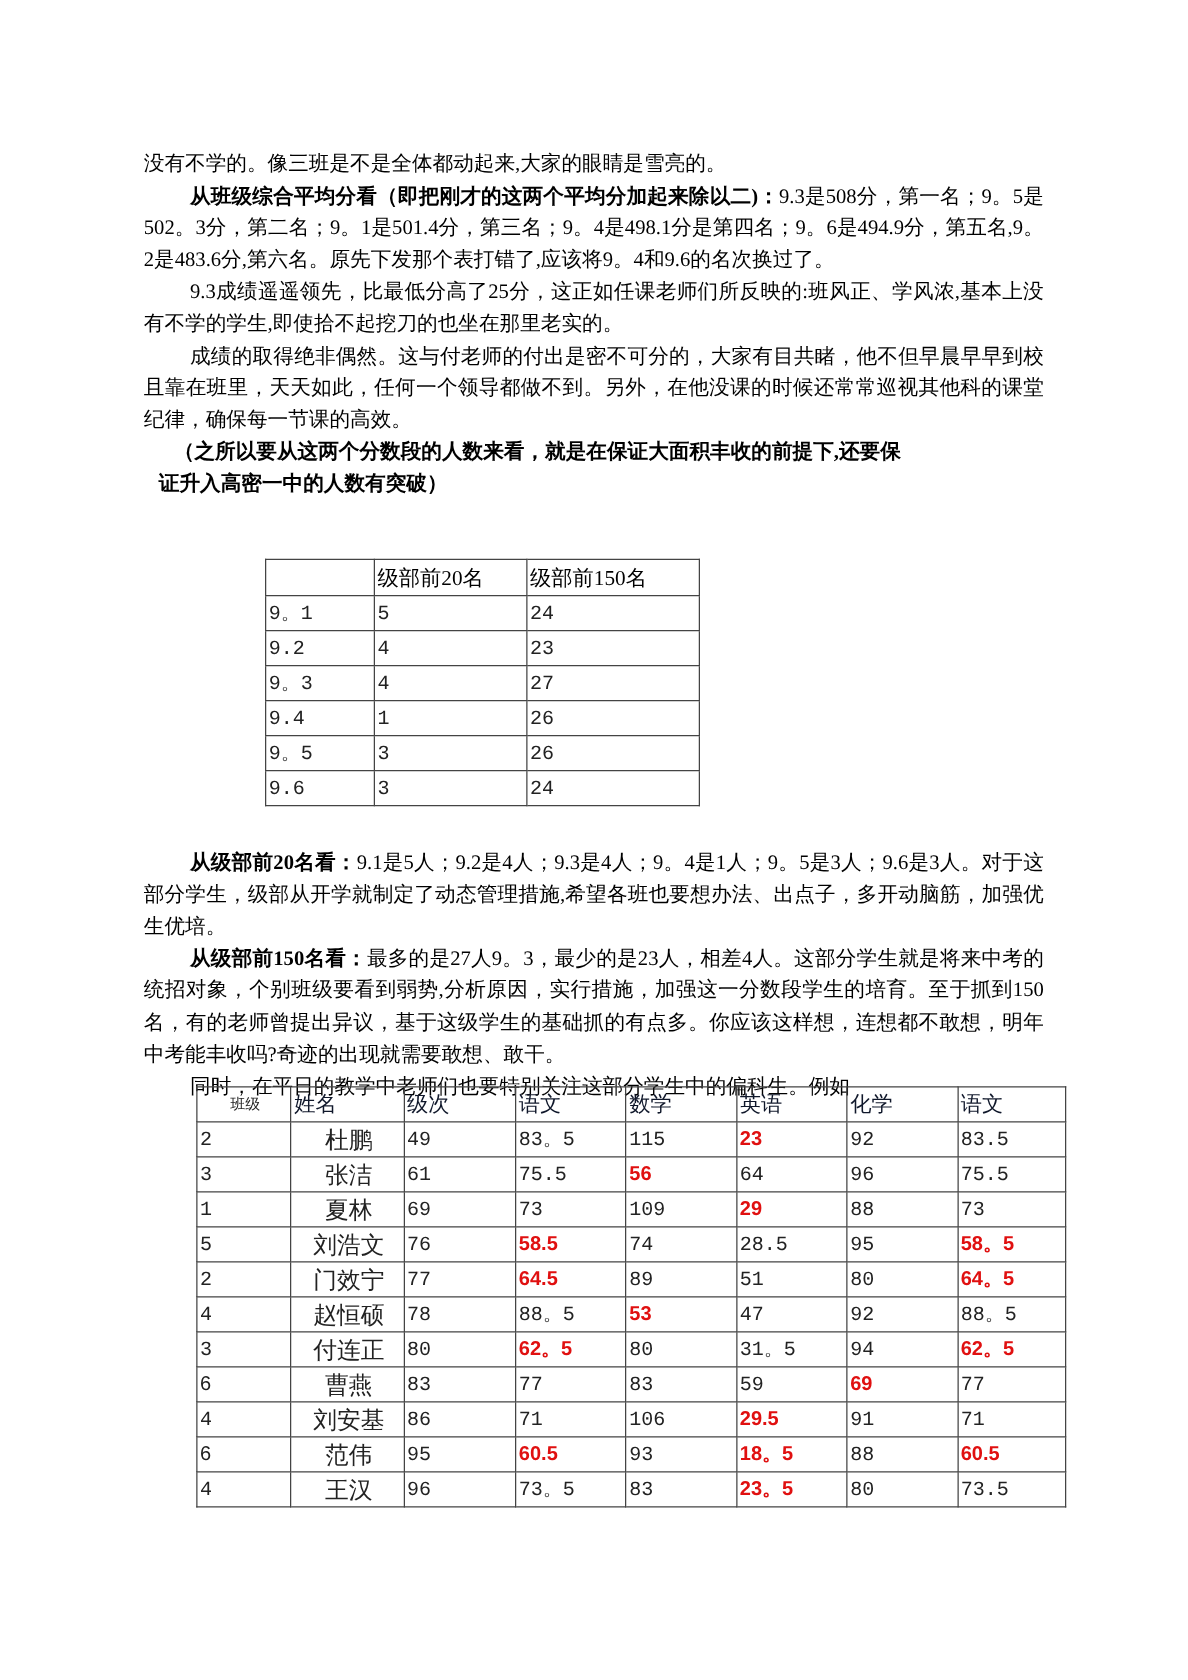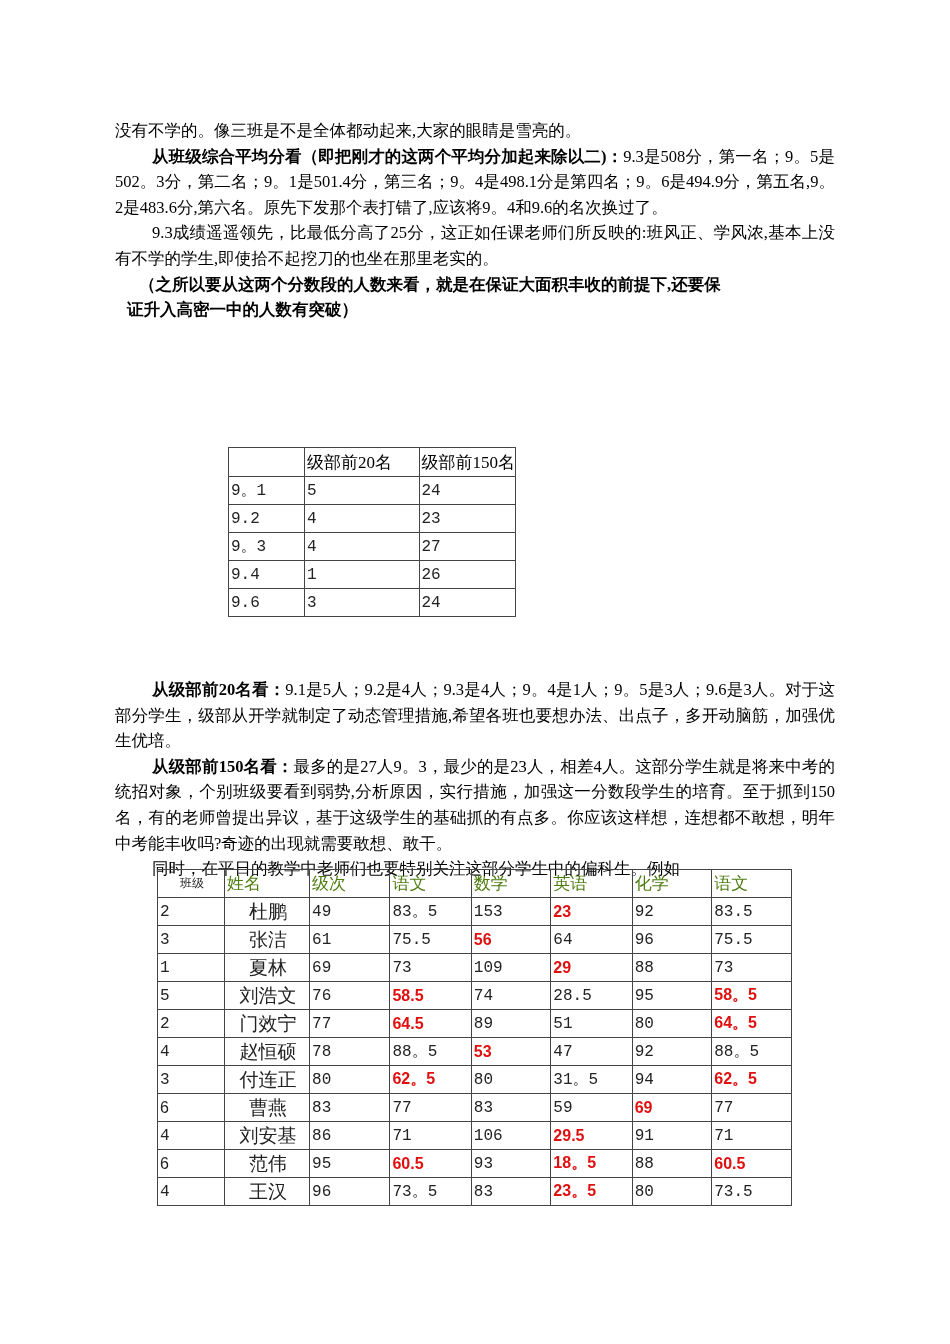--- a/index.html
+++ b/index.html
@@ -9,44 +9,45 @@
   p.para { margin: 0; font-size: 16.5px; line-height: 25.6px; text-align: justify;
            text-indent: 37px; }
   p.noindent { text-indent: 0; }
   .b { font-weight: bold; font-family: "Liberation Serif", serif; }
   p.note { font-weight: bold; text-indent: 24px; padding-left: 0; }
   p.note .l2 { padding-left: 12px; }
 
   table { border-collapse: collapse; position: absolute; }
   td { border: 1px solid #444; padding: 0 0 0 2px; font-size: 16px; vertical-align: middle;
        font-family: "Liberation Mono", "DejaVu Sans Mono", monospace; color: #222; white-space: nowrap; }
-  #rank-table { left: 228px; top: 447px; width: 288px; }
+  #rank-table { left: 212px; top: 447px; width: 348px; }
   #rank-table tr { height: 28px; }
   #rank-table tr.head { height: 29px; }
   #rank-table td.h { font-family: "Liberation Serif", serif; font-size: 17px; color: #000; }
   #rank-table td.c0 { width: 84px; }
   #rank-table td.c1 { width: 119px; }
 
-  #student-table { left: 157px; top: 869px; width: 635px; border-radius: 30px; }
+  #student-table { left: 157px; top: 869px; width: 696px; border-radius: 30px; }
   #student-table tr { height: 28px; }
   #student-table td { font-size: 16px; }
-  #student-table td.h { font-family: "Liberation Serif", serif; font-size: 17px; color:#4d7c0f; }
+  #student-table td.h { font-family: "Liberation Serif", serif; font-size: 17px; color:#0f172a; }
   #student-table td.hsmall { font-size: 12px; text-align: center; font-family: "Liberation Serif", serif; }
   #student-table td.name { text-align: center; font-size: 19px; font-family: "Liberation Serif", serif; }
   #student-table td.sans { font-family: "Liberation Sans", sans-serif; }
   #student-table td.red { color: #e01010; font-weight: bold; font-family: "Liberation Sans", sans-serif; }
   .w0{width:72px}.w1{width:87px}.w2{width:86px}.w3{width:85px}.w4{width:85px}.w5{width:85px}.w6{width:85px}.w7{width:83px}
 </style>
 </head>
 <body>
 
 <div class="page">
   <p class="para noindent">没有不学的。像三班是不是全体都动起来,大家的眼睛是雪亮的。</p>
   <p class="para"><span class="b">从班级综合平均分看（即把刚才的这两个平均分加起来除以二)：</span><span>9.3是508分，第一名；9。5是502。3分，第二名；9。1是501.4分，第三名；9。4是498.1分是第四名；9。6是494.9分，第五名,9。2是483.6分,第六名。原先下发那个表打错了,应该将9。4和9.6的名次换过了。</span></p>
   <p class="para">9.3成绩遥遥领先，比最低分高了25分，这正如任课老师们所反映的:班风正、学风浓,基本上没有不学的学生,即使拾不起挖刀的也坐在那里老实的。</p>
+  <p class="para">成绩的取得绝非偶然。这与付老师的付出是密不可分的，大家有目共睹，他不但早晨早早到校且靠在班里，天天如此，任何一个领导都做不到。另外，在他没课的时候还常常巡视其他科的课堂纪律，确保每一节课的高效。</p>
   <p class="para note"><span>（之所以要从这两个分数段的人数来看，就是在保证大面积丰收的前提下,还要保</span><br><span class="l2">证升入高密一中的人数有突破）</span></p>
 </div>
 
 <table id="rank-table">
   <tbody>
       <tr class="head">
     <td class="c0 h"></td>
     <td class="c1 h">级部前20名</td>
     <td class="h">级部前150名</td>
   </tr>
@@ -61,20 +62,25 @@
         <td>23</td>
       </tr>
   <tr>
         <td>9。3</td>
         <td>4</td>
         <td>27</td>
       </tr>
   <tr>
         <td>9.4</td>
         <td>1</td>
+        <td>26</td>
+      </tr>
+  <tr>
+        <td>9。5</td>
+        <td>3</td>
         <td>26</td>
       </tr>
   <tr>
         <td>9.6</td>
         <td>3</td>
         <td>24</td>
       </tr>
 </tbody>
   </table>
 
@@ -94,21 +100,21 @@
     <td class="w4 h">数学</td>
     <td class="w5 h">英语</td>
     <td class="w6 h">化学</td>
     <td class="w7 h">语文</td>
   </tr>
   <tr>
         <td>2</td>
         <td class="name">杜鹏</td>
         <td>49</td>
         <td>83。5</td>
-        <td>153</td>
+        <td>115</td>
         <td class="red">23</td>
         <td>92</td>
         <td>83.5</td>
       </tr>
   <tr>
         <td>3</td>
         <td class="name">张洁</td>
         <td>61</td>
         <td>75.5</td>
         <td class="red">56</td>

